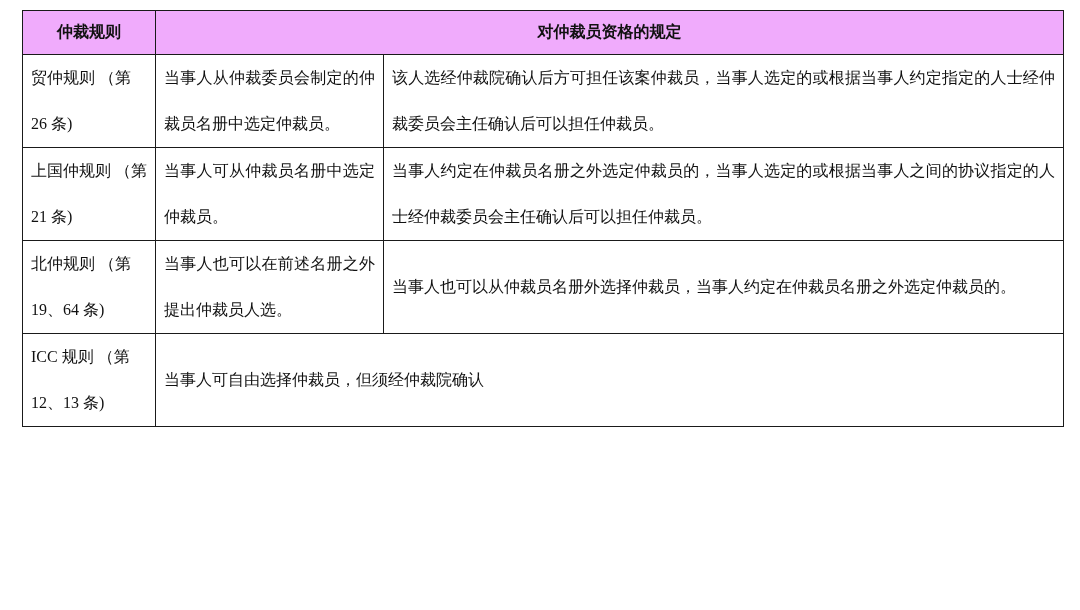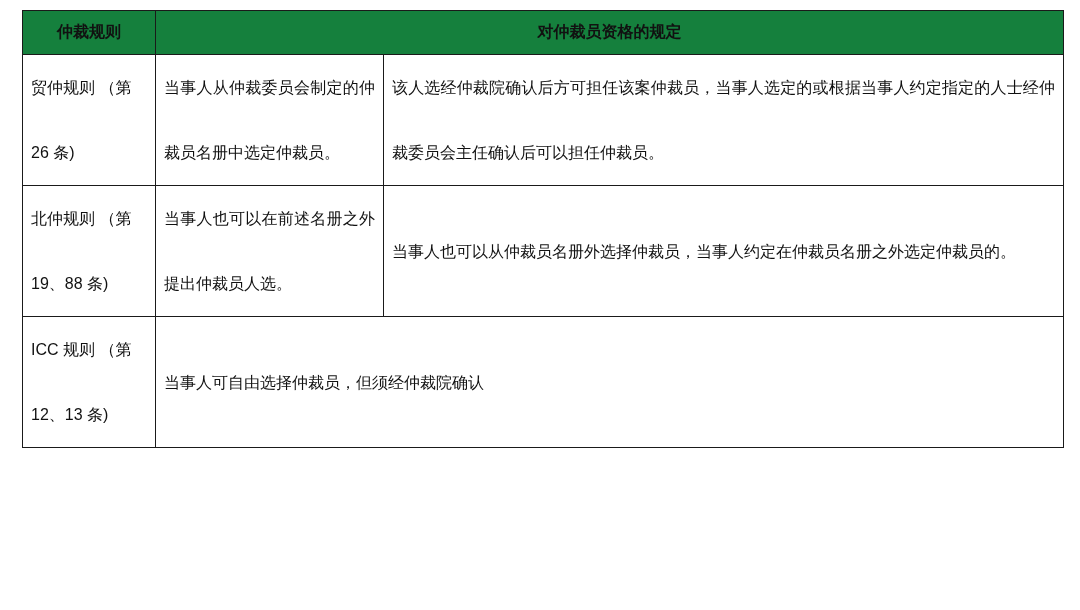--- a/index.html
+++ b/index.html
@@ -20,29 +20,30 @@
     border-left: 1px solid #1a1a1a;
   }
   table.arb th, table.arb td {
     border-right: 1px solid #1a1a1a;
     border-bottom: 1px solid #1a1a1a;
     vertical-align: middle;
     padding: 0 8px;
   }
   table.arb th {
     height: 44px;
-    background: #15803d;
+    background: #f0abfc;
     font-size: 16px;
     font-weight: bold;
     text-align: center;
   }
   table.arb td {
     font-size: 16px;
-    line-height: 65px;
+    line-height: 46px;
     text-align: justify;
+    font-family: Liberation Serif, serif;
   }
   td.rule {
     white-space: pre-line;
     text-align: left;
   }
   td.merged { text-align: center; }
   tr.r1 td { height: 93px; }
   tr.r2 td { height: 92px; }
   tr.r3 td { height: 93px; }
   tr.r4 td { height: 90px; border-bottom: 1px dashed #555555; }
@@ -62,23 +63,29 @@
         <tr>
       <th>仲裁规则</th>
       <th colspan="2">对仲裁员资格的规定</th>
     </tr>
     <tr class="r1">
       <td class="rule">贸仲规则 （第
 26 条)</td>
       <td>当事人从仲裁委员会制定的仲裁员名册中选定仲裁员。</td>
       <td>该人选经仲裁院确认后方可担任该案仲裁员，当事人选定的或根据当事人约定指定的人士经仲裁委员会主任确认后可以担任仲裁员。</td>
     </tr>
+    <tr class="r2">
+      <td class="rule">上国仲规则 （第
+21 条)</td>
+      <td>当事人可从仲裁员名册中选定仲裁员。</td>
+      <td>当事人约定在仲裁员名册之外选定仲裁员的，当事人选定的或根据当事人之间的协议指定的人士经仲裁委员会主任确认后可以担任仲裁员。</td>
+    </tr>
     <tr class="r3">
       <td class="rule">北仲规则 （第
-19、88 条)</td>
+19、64 条)</td>
       <td>当事人也可以在前述名册之外提出仲裁员人选。</td>
       <td>当事人也可以从仲裁员名册外选择仲裁员，当事人约定在仲裁员名册之外选定仲裁员的。</td>
     </tr>
     <tr class="r5">
       <td class="rule">ICC 规则 （第
 12、13 条)</td>
       <td class="merged" colspan="2">当事人可自由选择仲裁员，但须经仲裁院确认</td>
     </tr>
 
   </tbody>

